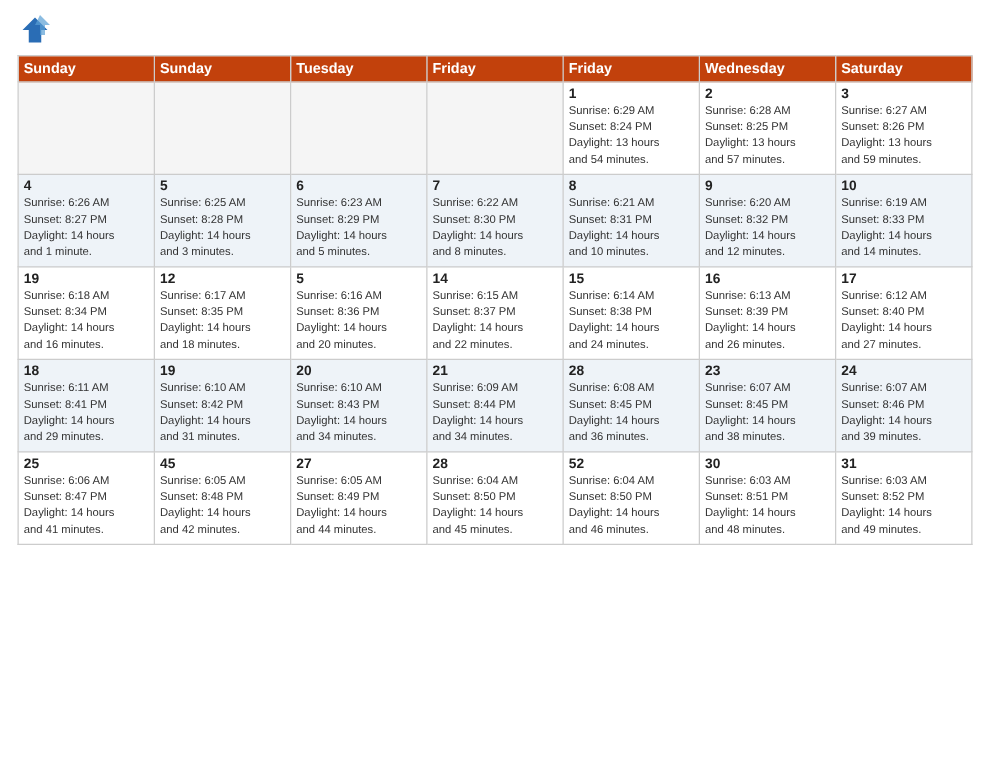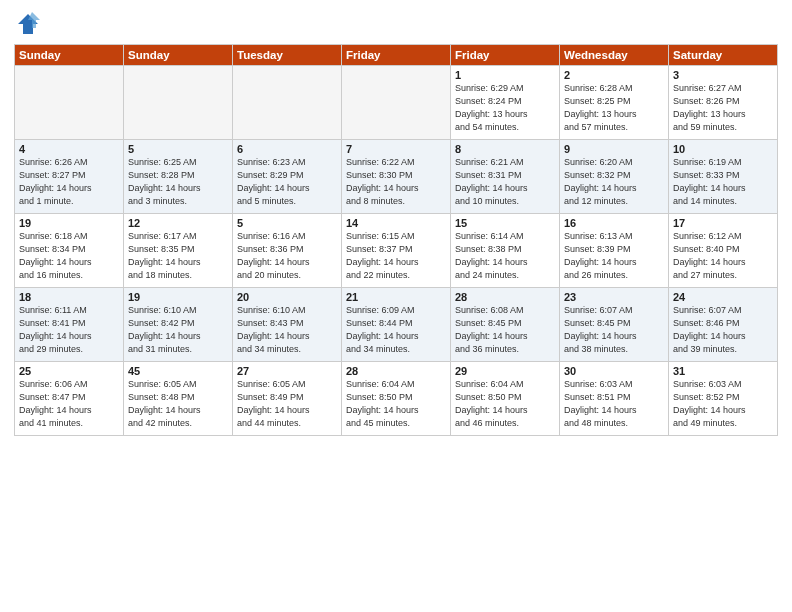--- a/index.html
+++ b/index.html
@@ -253,21 +253,21 @@
           </td>
           <td>
             <span class="day-num">27</span>
             <div class="day-info">Sunrise: 6:05 AM<br>Sunset: 8:49 PM<br>Daylight: 14 hours<br>and 44 minutes.</div>
           </td>
           <td>
             <span class="day-num">28</span>
             <div class="day-info">Sunrise: 6:04 AM<br>Sunset: 8:50 PM<br>Daylight: 14 hours<br>and 45 minutes.</div>
           </td>
           <td>
-            <span class="day-num">29</span>
+            <span class="day-num">52</span>
             <div class="day-info">Sunrise: 6:04 AM<br>Sunset: 8:50 PM<br>Daylight: 14 hours<br>and 46 minutes.</div>
           </td>
           <td>
             <span class="day-num">30</span>
             <div class="day-info">Sunrise: 6:03 AM<br>Sunset: 8:51 PM<br>Daylight: 14 hours<br>and 48 minutes.</div>
           </td>
           <td>
             <span class="day-num">31</span>
             <div class="day-info">Sunrise: 6:03 AM<br>Sunset: 8:52 PM<br>Daylight: 14 hours<br>and 49 minutes.</div>
           </td>

